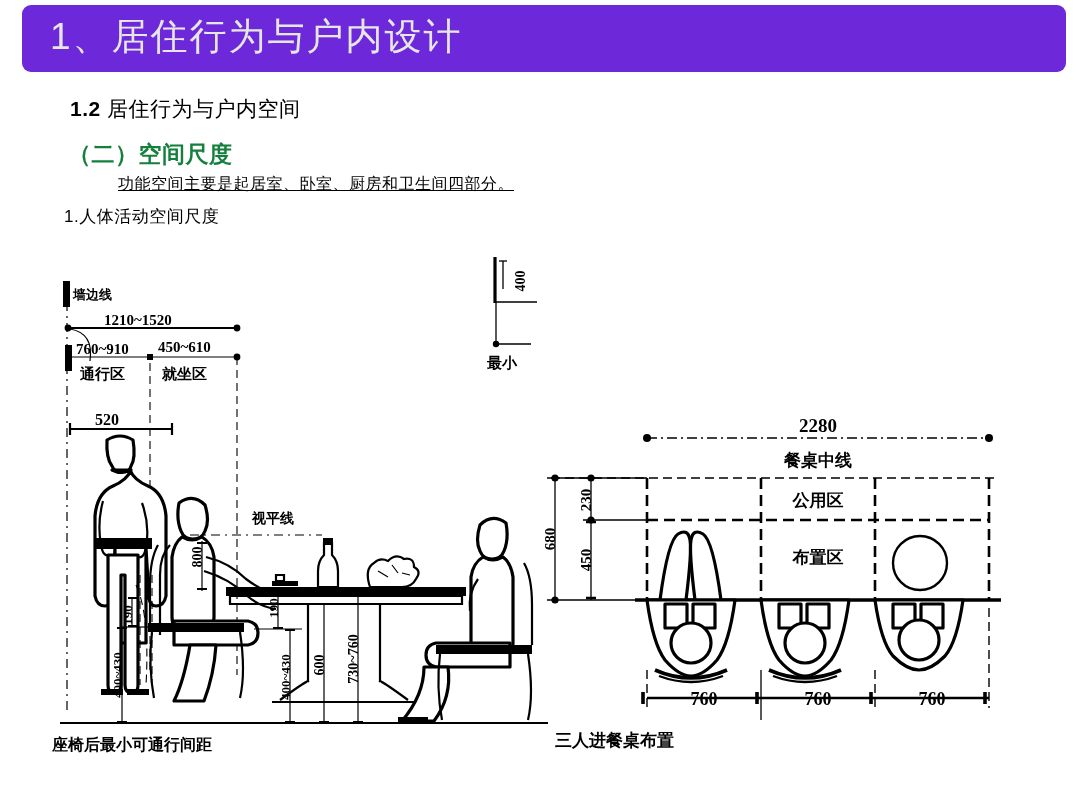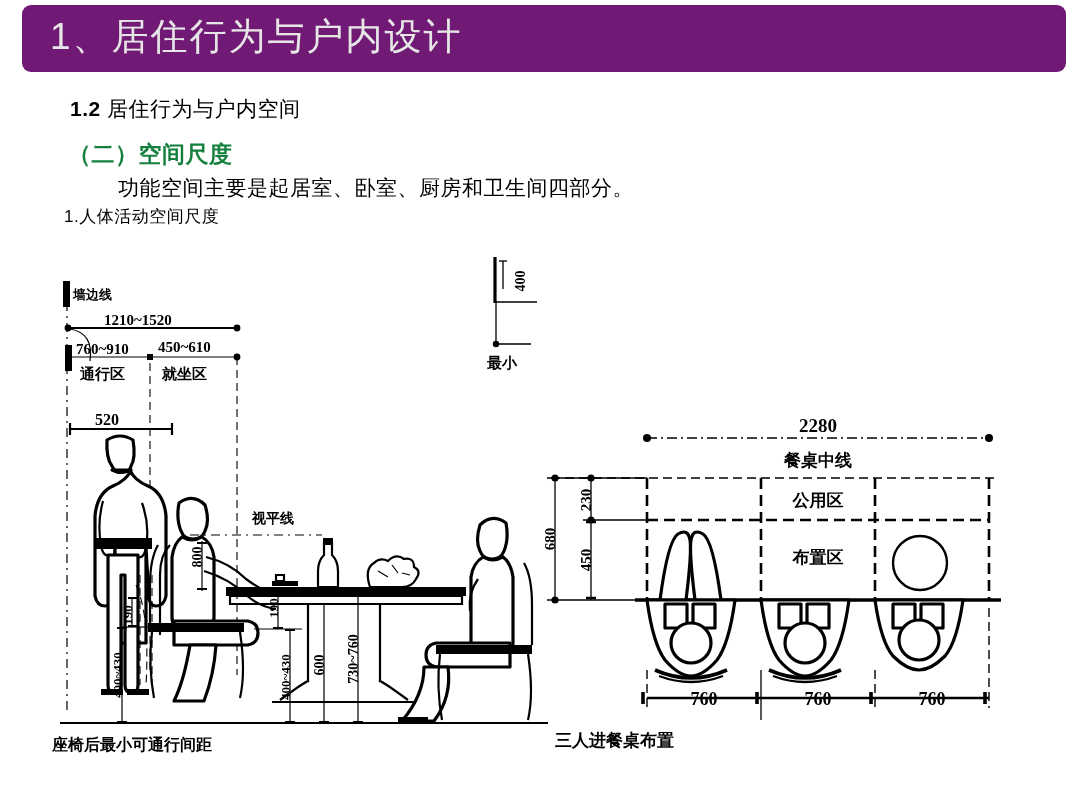--- a/index.html
+++ b/index.html
@@ -16,21 +16,21 @@
     color: #000000;
   }
 
   
   #title-bar {
     position: absolute;
     left: 22px;
     top: 5px;
     width: 1044px;
     height: 67px;
-    background: #701a75;
+    background: #6d28d9;
     border-radius: 9px;
     box-sizing: border-box;
   }
   #title-bar-text {
     position: absolute;
     left: 28px;
     top: 8px;
     font-size: 37px;
     line-height: 48px;
     color: #e6e6e6;
@@ -57,23 +57,24 @@
     font-size: 23px;
     font-weight: bold;
     color: #15803d;
     letter-spacing: 0.5px;
     white-space: nowrap;
   }
   #body-line-1 {
     position: absolute;
     left: 118px;
     top: 174px;
-    font-size: 21px;
+    font-size: 16px;
     letter-spacing: 0.5px;
     white-space: nowrap;
+    text-decoration: underline;
   }
   #body-line-2 {
     position: absolute;
     left: 64px;
     top: 205px;
     font-size: 17px;
     letter-spacing: 0.5px;
     white-space: nowrap;
   }
 

